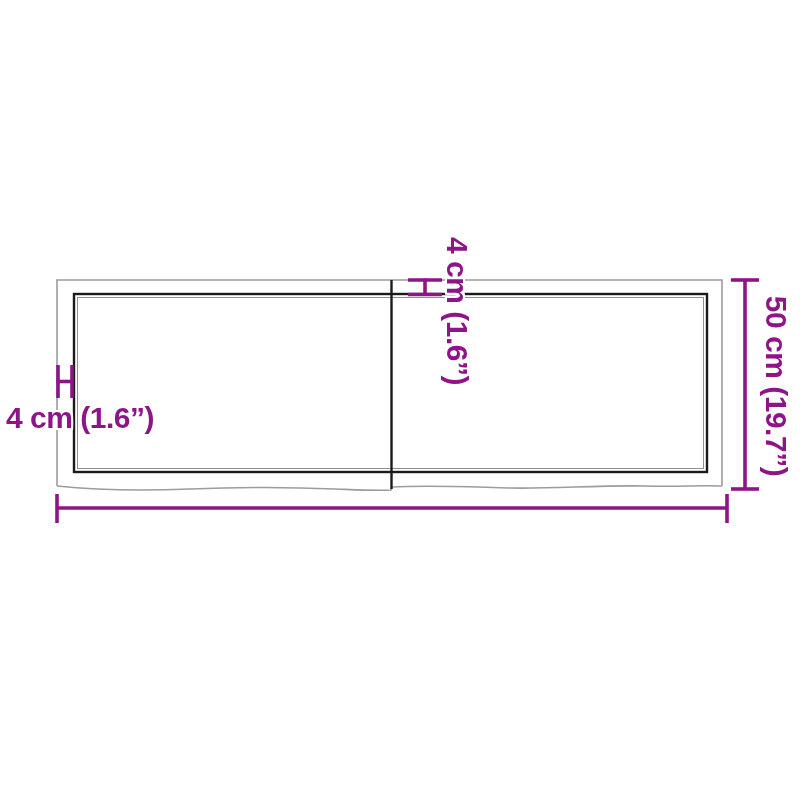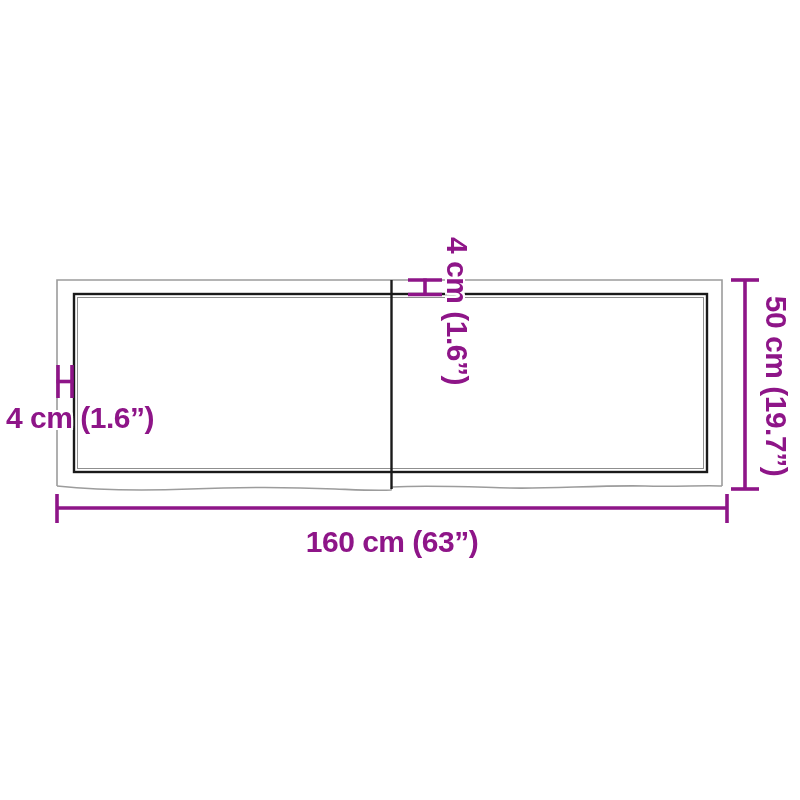--- a/index.html
+++ b/index.html
@@ -98,21 +98,20 @@
       <path class="stroke-dim" d="M727 494 L727 523"></path>
     </g>
 
     <g>
       <path class="stroke-dim" d="M745 280 L745 489"></path>
       <path class="stroke-dim" d="M731 280 L759 280"></path>
       <path class="stroke-dim" d="M731 489 L759 489"></path>
     </g>
   </svg>
 
-  <div class="dim-label" style="left:392px; top:542px;">160 cm (63”)</div>
 
   <div class="dim-label rot90" style="left:776px; top:386px;">50 cm (19.7”)</div>
 
   <div class="dim-label" style="left:80px; top:418px;">4 cm (1.6”)</div>
 
   <div class="dim-label rot90" style="left:457px; top:311px;">4 cm (1.6”)</div>
 
 </div>
 
 </body></html>

